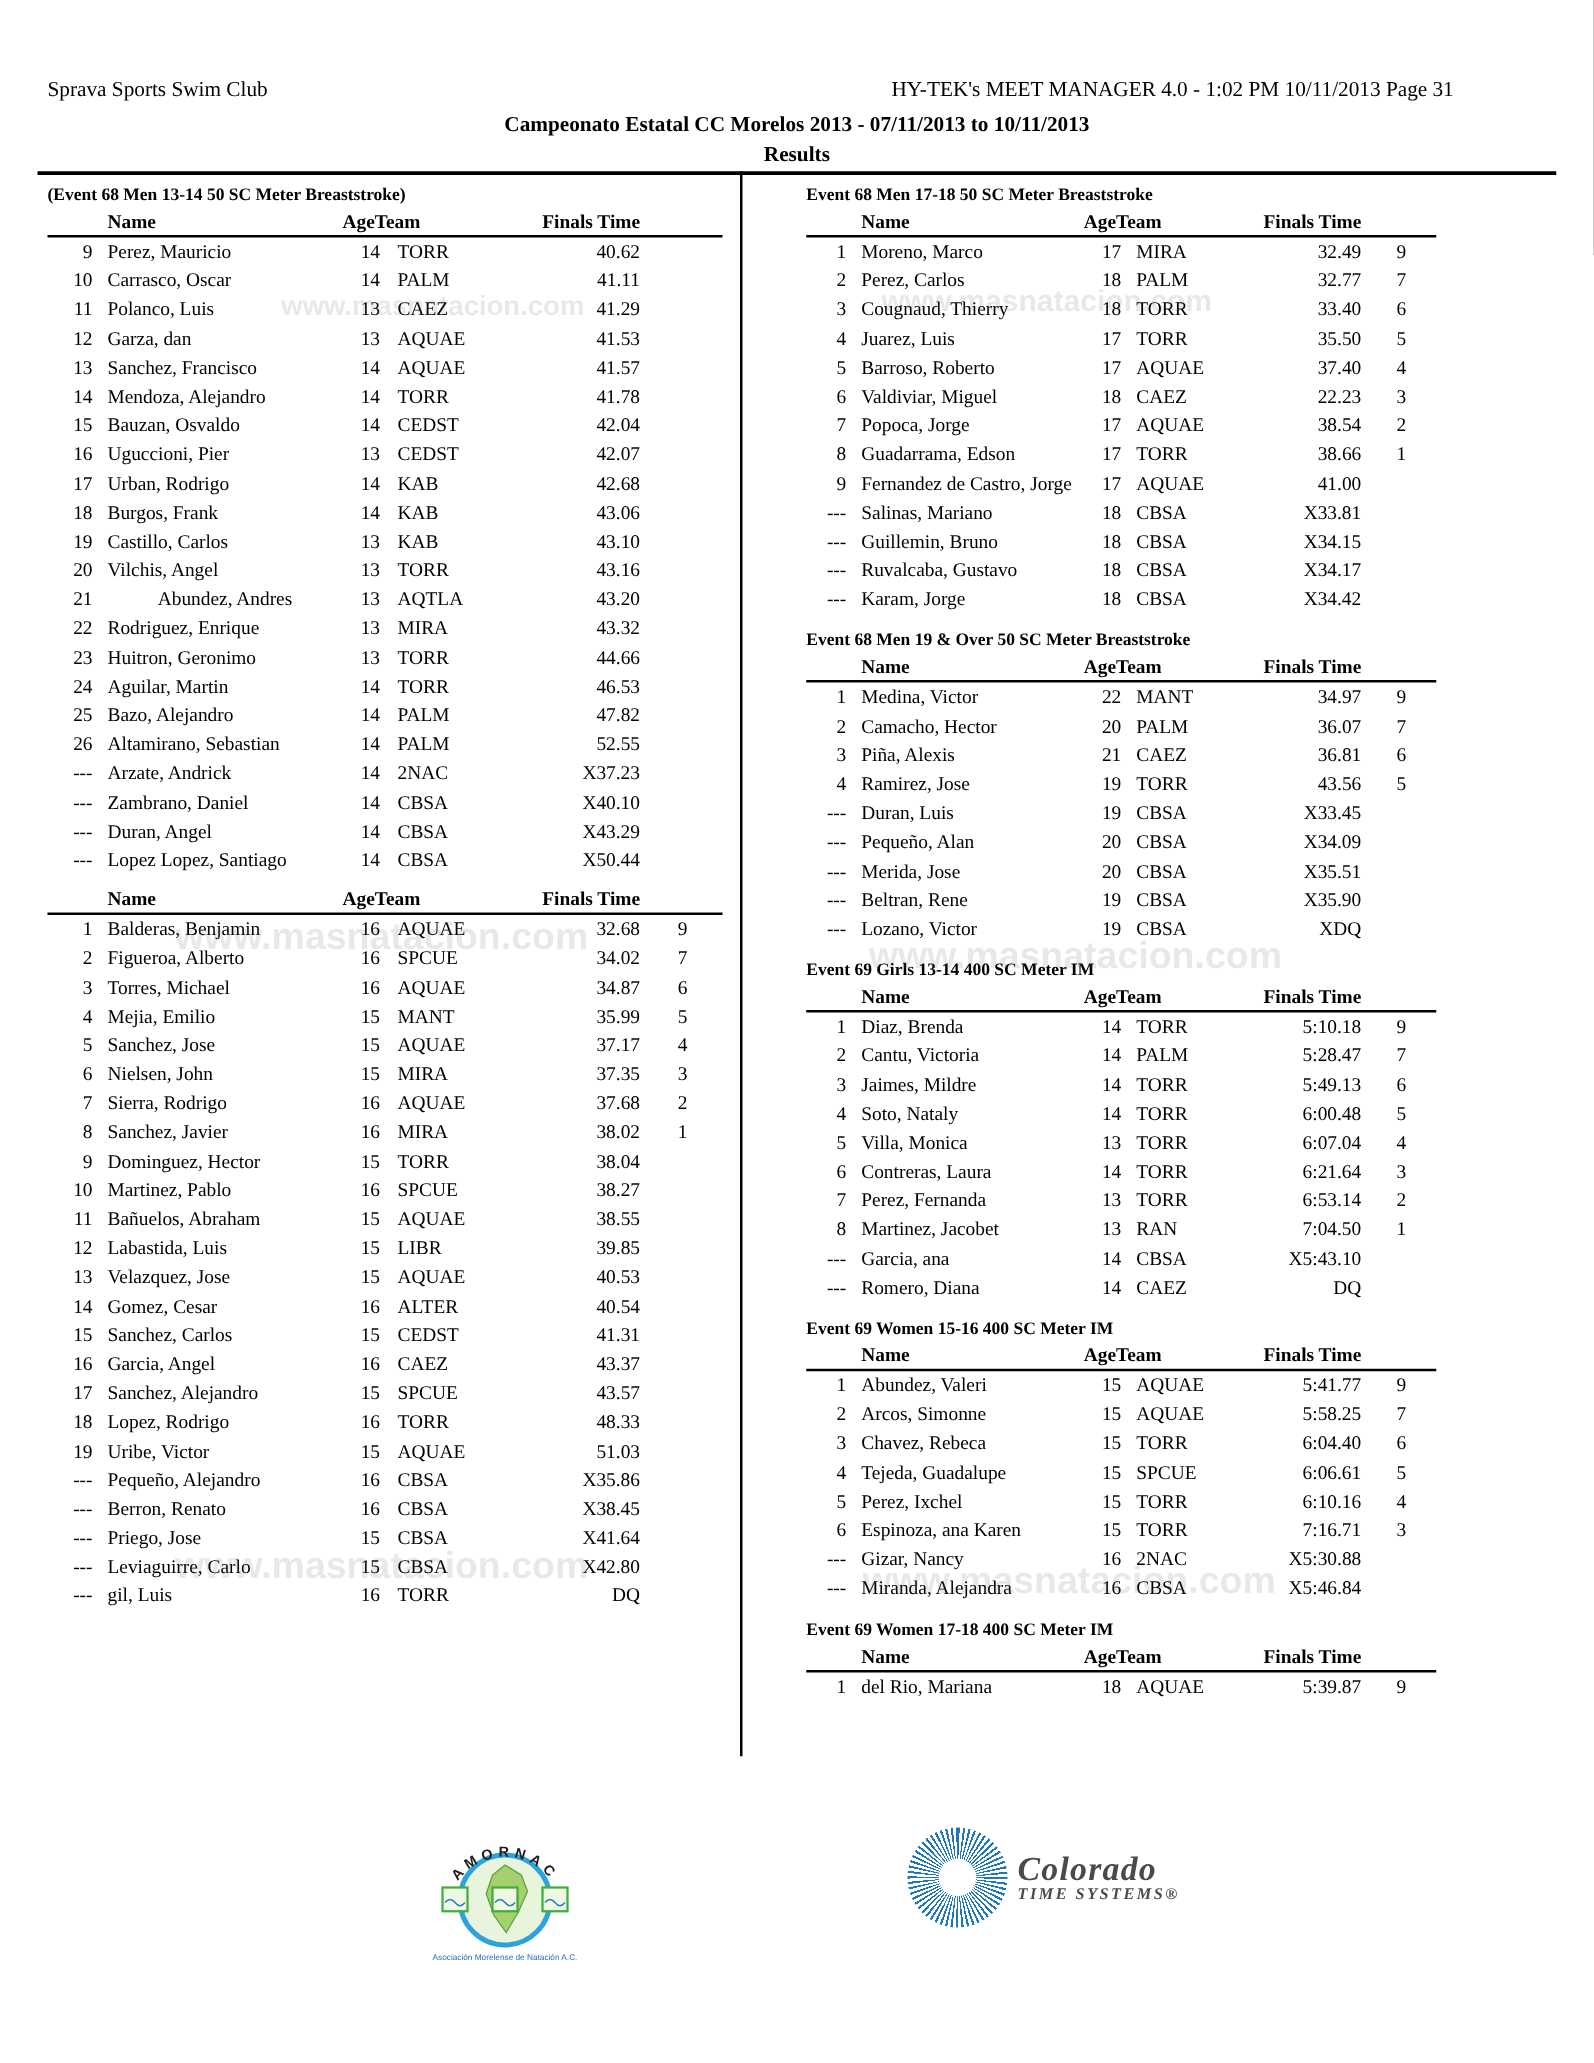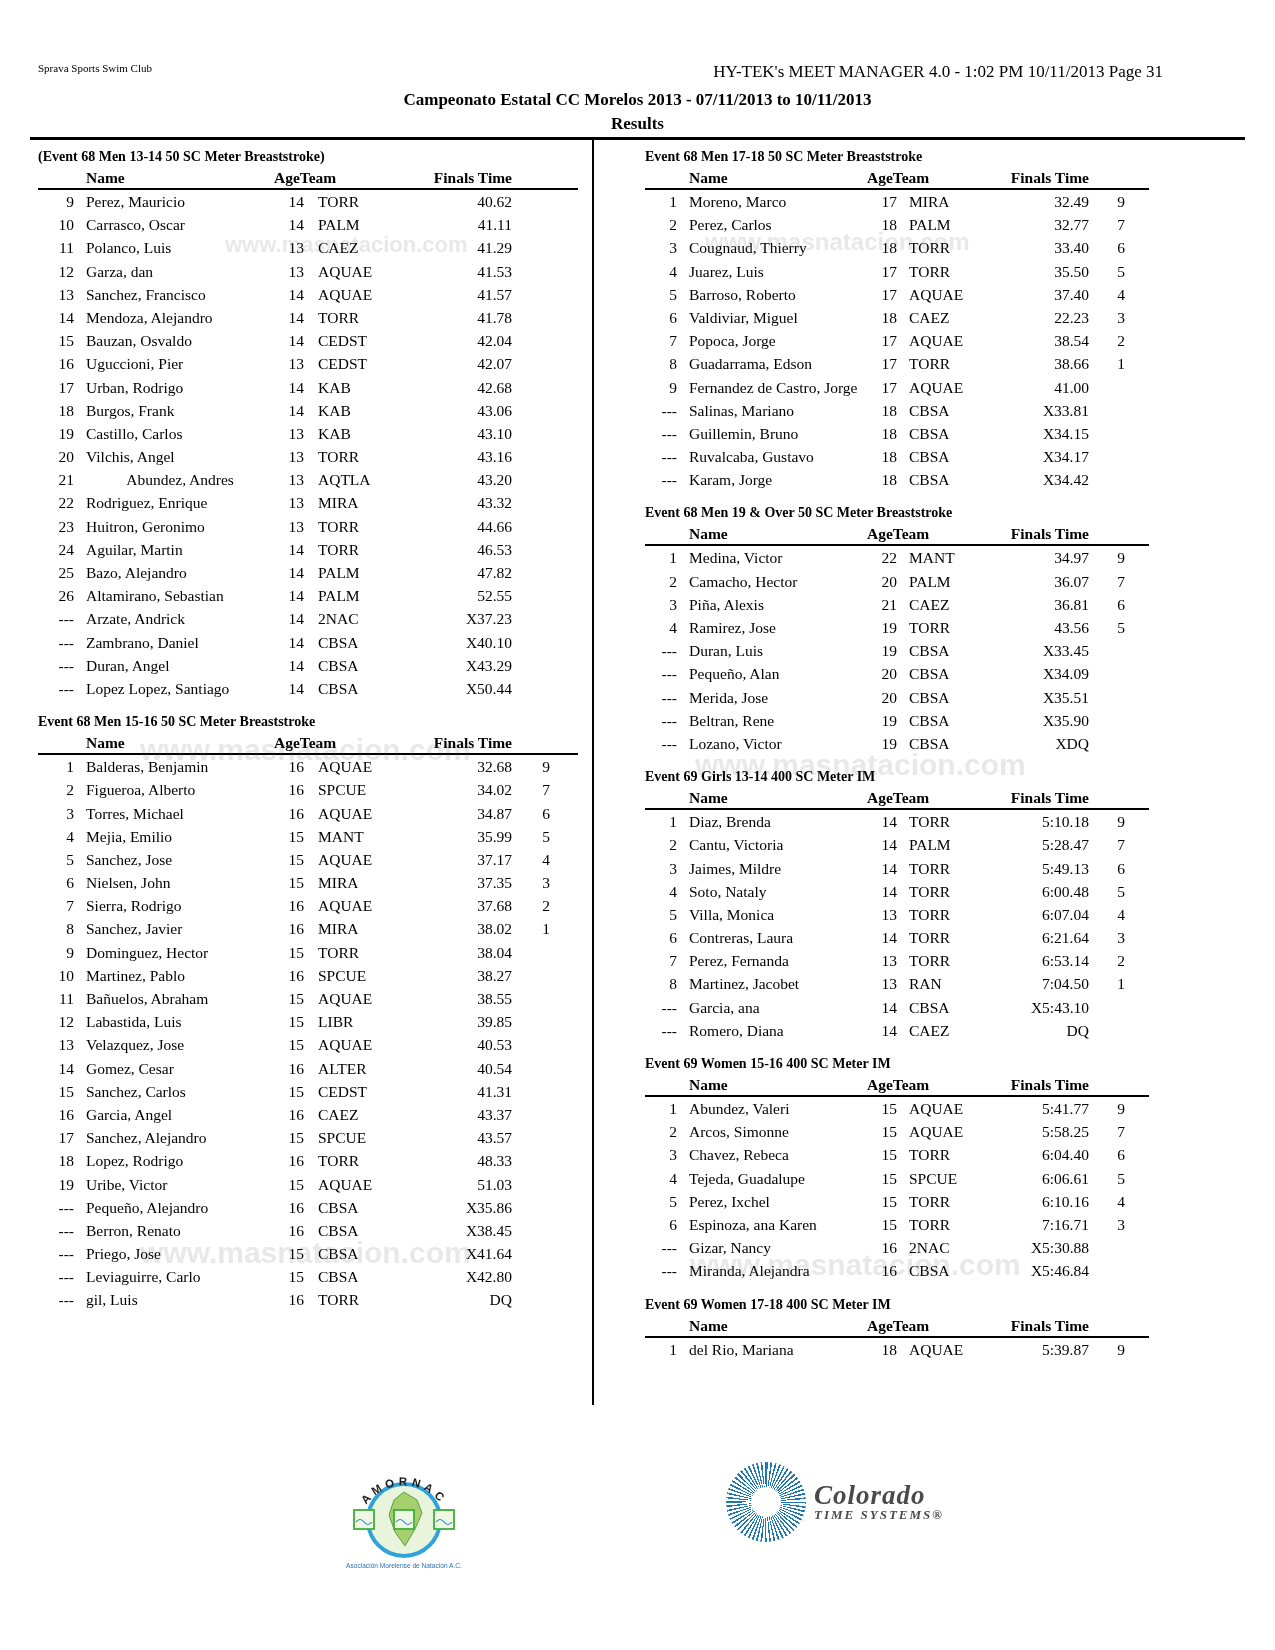--- a/index.html
+++ b/index.html
@@ -1,18 +1,18 @@
 <!DOCTYPE html>
 <html><head>
 <meta charset="utf-8">
 <style>
   html,body{margin:0;padding:0;background:#888;}
   .page{position:relative;width:1275px;height:1650px;background:#ffffff;margin:0 auto;
         font-family:"Liberation Serif",serif;color:#000;overflow:hidden;}
-  .hdr-left{position:absolute;left:38px;top:62px;font-size:11px;white-space:nowrap;}
+  .hdr-left{position:absolute;left:38px;top:62px;font-size:17px;white-space:nowrap;}
   .hdr-right{position:absolute;right:112px;top:62px;font-size:17px;white-space:nowrap;}
   .meet-title{position:absolute;left:0;right:0;top:90px;text-align:center;font-weight:bold;font-size:17px;}
   .results-label{position:absolute;left:0;right:0;top:114px;text-align:center;font-weight:bold;font-size:17px;}
   .rule-top{position:absolute;left:30px;right:30px;top:137px;border-top:3px solid #000;}
   .vdivider{position:absolute;left:592px;top:137px;height:1268px;border-left:2px solid #000;}
 
   .col{position:absolute;top:140px;}
   .col-left{left:38px;width:540px;}
   .col-right{left:645px;width:504px;}
 
@@ -237,21 +237,20 @@
         <div class="grid row">
           <div class="c-place" style="grid-column: 1;">---</div>
           <div class="c-name" style="grid-column: 2;">Lopez Lopez, Santiago</div>
           <div class="c-age" style="grid-column: 3;">14</div>
           <div class="c-team" style="grid-column: 5;">CBSA</div>
           <div class="c-time" style="grid-column: 6;">X50.44</div>
           <div class="c-pts" style="grid-column: 7;"></div>
         </div>
       </div>
       <div class="section">
-        <div class="sec-title">Event 68  Men 15-16 50 SC Meter Breaststroke</div>
         <div class="grid sec-head">
           <div class="c-place" style="grid-column: 1;"></div>
           <div class="c-name" style="grid-column: 2;">Name</div>
           <div class="c-age" style="grid-column: 3 / 6; text-align: left;">AgeTeam</div>
           <div class="c-time" style="grid-column: 6; text-align: right;">Finals Time</div>
           <div class="c-pts" style="grid-column: 7;"></div>
         </div>
         <div class="grid row">
           <div class="c-place" style="grid-column: 1;">1</div>
           <div class="c-name" style="grid-column: 2;">Balderas, Benjamin</div>

